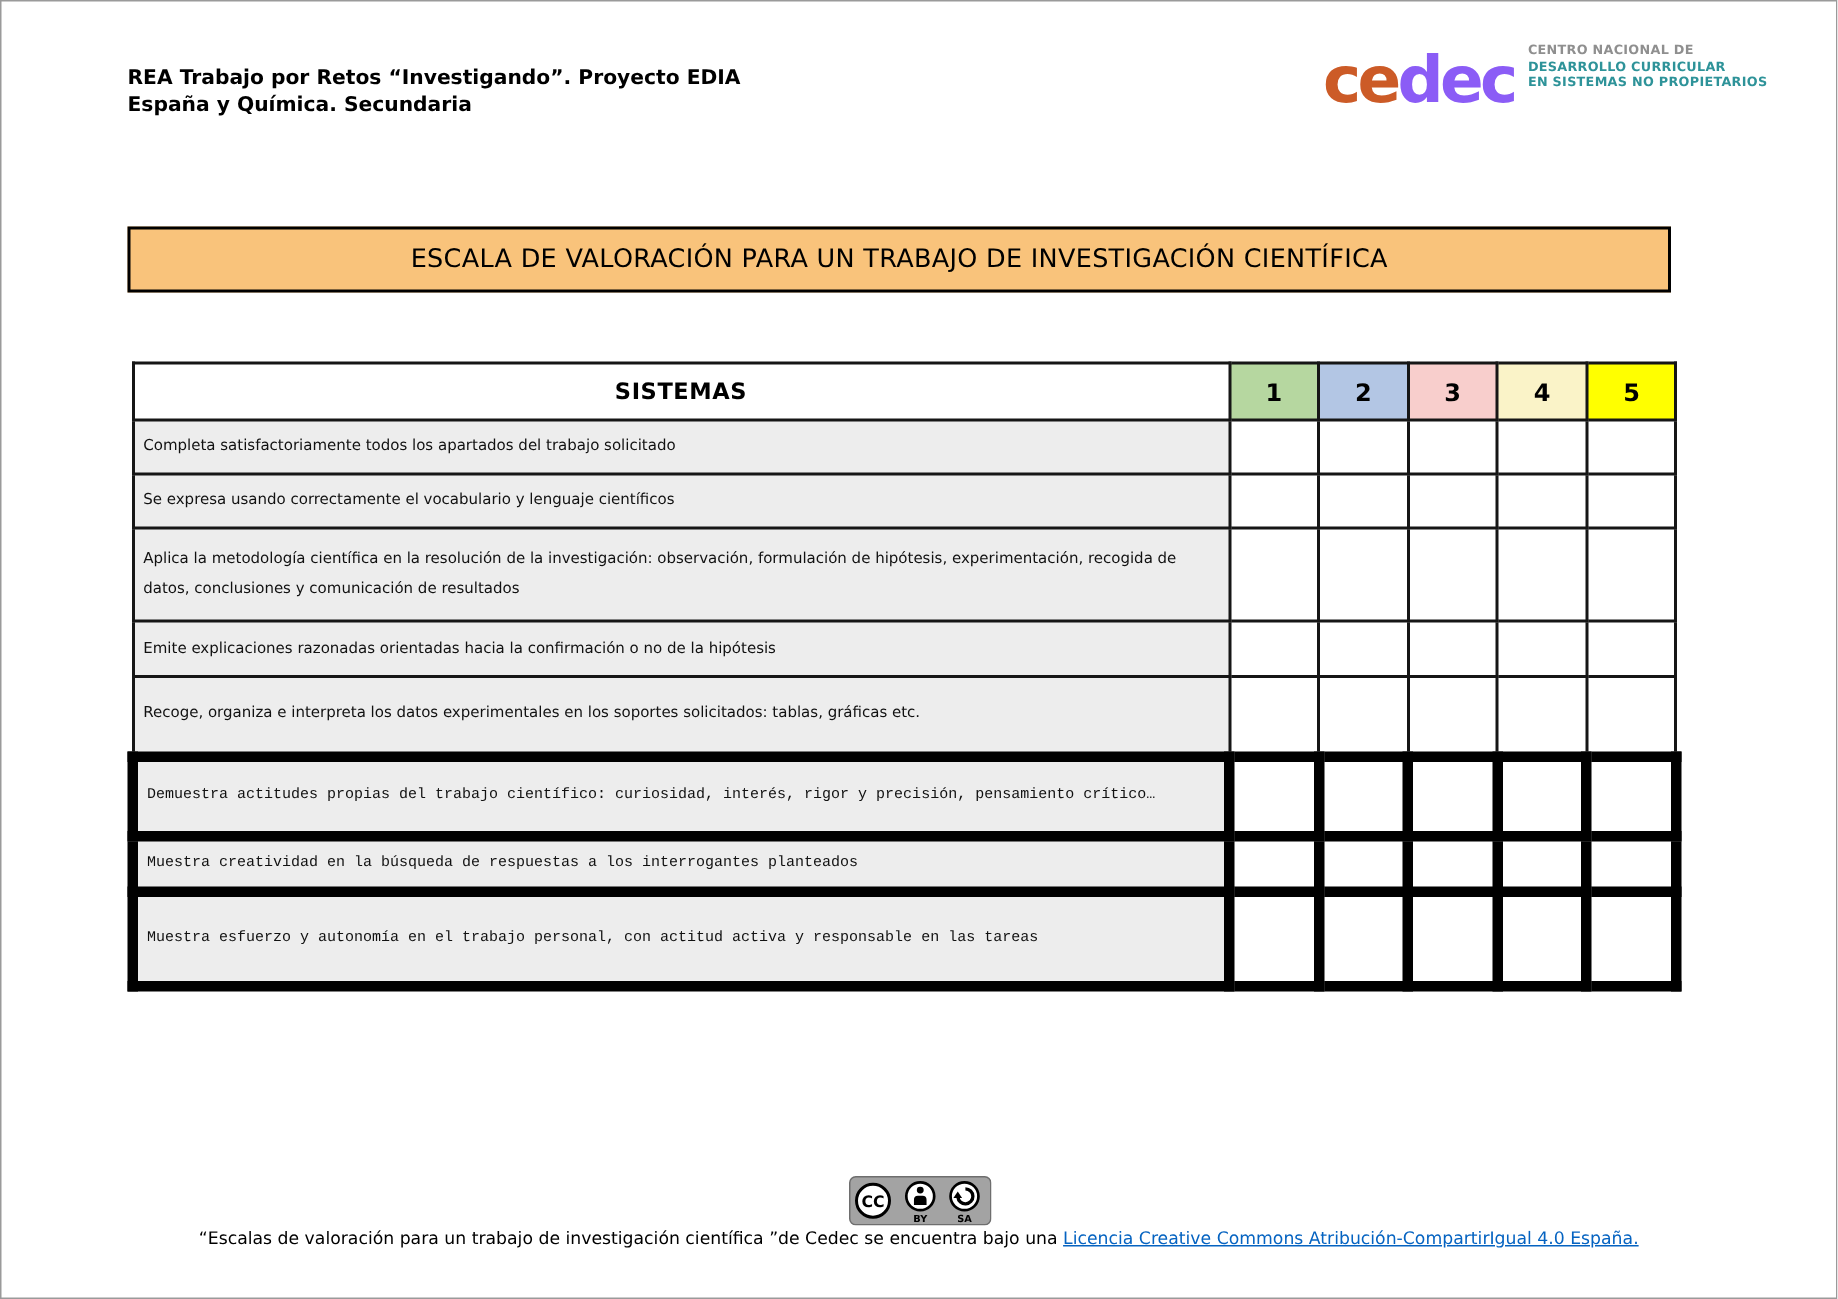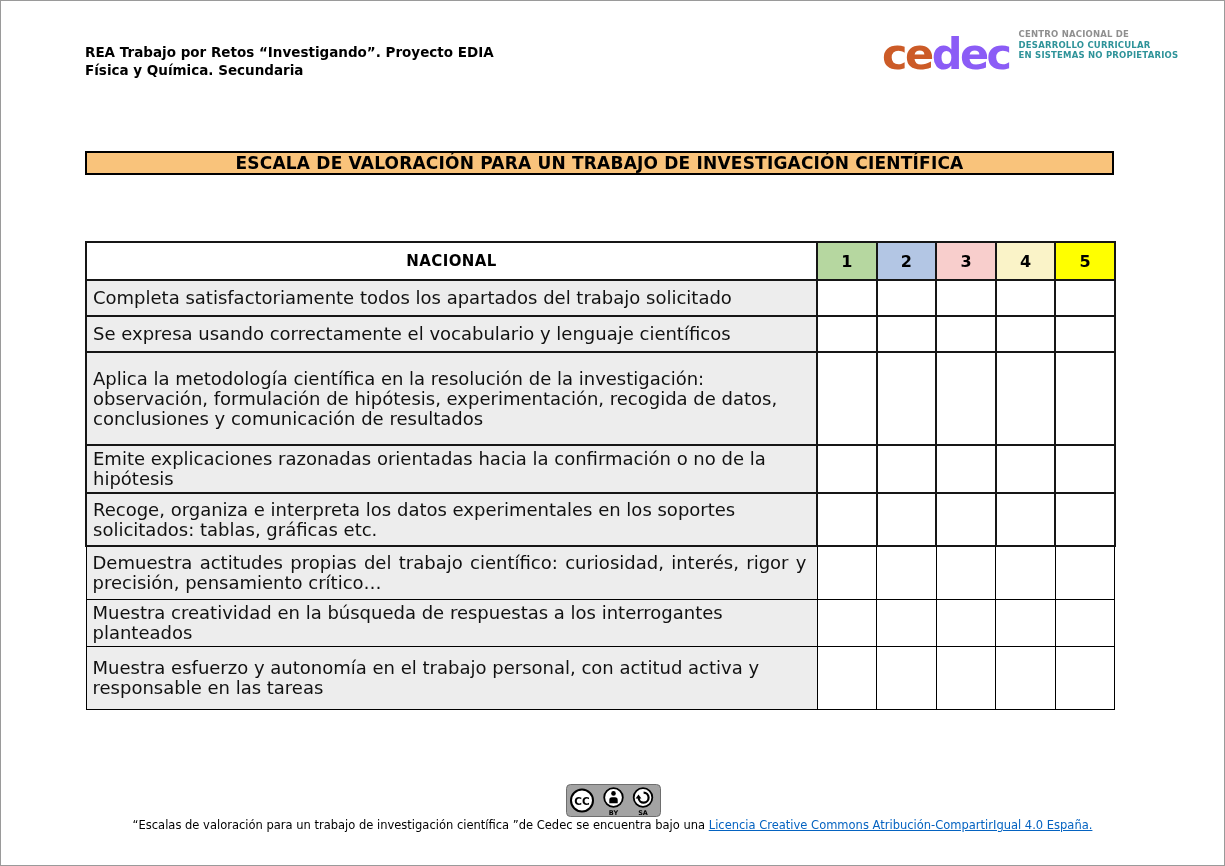--- a/index.html
+++ b/index.html
@@ -12,51 +12,51 @@
   
   .doc-header { position:absolute; left:84px; top:42px; font-weight:bold; font-size:13.5px; line-height:18px; }
 
   
   .logo { position:absolute; left:881px; top:28px; display:flex; align-items:flex-start; }
   .logo-word { font-size:43px; font-weight:bold; letter-spacing:-2.5px; line-height:50px; }
   .logo-tag { margin-left:9px; font-size:8.5px; font-weight:bold; line-height:10.5px; letter-spacing:0.2px; }
 
   
   .banner {
-    position:absolute; left:84px; top:150px; width:1029px; height:24px;
+    position:absolute; left:84px; top:150px; width:1029px; height:44px;
     border:2px solid #000; box-sizing:border-box;
     display:flex; align-items:center; justify-content:center;
-    font-weight:bold; font-size:17px; letter-spacing:0.2px;
+    font-weight:normal; font-size:17px; letter-spacing:0.2px;
   }
 
   
   .rubric { position:absolute; left:84px; top:240px; width:1029px; border-collapse:collapse; table-layout:fixed; }
   .rubric th, .rubric td { border:2px solid #161616; box-sizing:border-box; }
   .rubric th.aspect-head { background:#ffffff; font-weight:bold; font-size:15px; text-align:center; letter-spacing:0.4px; height:36px; }
   .rubric th.score-head { font-weight:bold; font-size:16px; text-align:center; }
-  .rubric td.aspect { background:#EDEDED; font-size:18px; line-height:20px; padding:3px 10px 3px 6px; vertical-align:middle; color:#111; }
+  .rubric td.aspect { background:#EDEDED; font-size:10px; line-height:20px; padding:3px 10px 3px 6px; vertical-align:middle; color:#111; }
   .rubric td.aspect.justify { text-align:justify; }
   .rubric td.score-cell { background:#ffffff; }
-  .rubric tr.light th, .rubric tr.light td { border:1px solid #000000; }
+  .rubric tr.light th, .rubric tr.light td { border:7px solid #000000;font-family:Liberation Mono, monospace; }
 
   
   .cc-badge { position:absolute; left:565px; top:783px; }
 
   
   .footer-line { position:absolute; left:0; top:817px; width:100%; text-align:center; font-size:11.5px; line-height:15px; }
   .license-link { text-decoration:underline; cursor:pointer;margin-top:44px; }
 </style>
 </head>
 <body>
 
 <div class="page">
 
   <div class="doc-header">
     <div>REA Trabajo por Retos “Investigando”. Proyecto EDIA</div>
-    <div>Física y Química. Secundaria</div>
+    <div>España y Química. Secundaria</div>
   </div>
 
   <div class="logo">
     <div class="logo-word"><span style="color: rgb(204, 91, 39);">ce</span><span style="color: #8b5cf6;">dec</span></div>
     <div class="logo-tag">
       <div style="color: rgb(143, 143, 143);">CENTRO NACIONAL DE</div>
       <div style="color: rgb(46, 147, 153);">DESARROLLO CURRICULAR</div>
       <div style="color: rgb(46, 147, 153);">EN SISTEMAS NO PROPIETARIOS</div>
     </div>
   </div>
@@ -67,21 +67,21 @@
     <colgroup>
       <col style="width:731px">
       <col style="width:59.6px">
         <col style="width:59.6px">
         <col style="width:59.6px">
         <col style="width:59.6px">
         <col style="width:59.6px">
     </colgroup>
     <tbody>
         <tr style="height:38px">
-      <th class="aspect-head">NACIONAL</th>
+      <th class="aspect-head">SISTEMAS</th>
       <th class="score-head" style="background-color: rgb(182, 215, 160);">1</th>
       <th class="score-head" style="background-color: rgb(179, 198, 228);">2</th>
       <th class="score-head" style="background-color: rgb(248, 206, 204);">3</th>
       <th class="score-head" style="background-color: rgb(250, 243, 200);">4</th>
       <th class="score-head" style="background-color: rgb(255, 255, 0);">5</th>
     </tr>
     <tr style="height:36px">
       <td class="aspect">Completa satisfactoriamente todos los apartados del trabajo solicitado</td>
       <td class="score-cell"></td>
           <td class="score-cell"></td>
@@ -90,21 +90,21 @@
           <td class="score-cell"></td>
     </tr>
     <tr style="height:36px">
       <td class="aspect">Se expresa usando correctamente el vocabulario y lenguaje científicos</td>
       <td class="score-cell"></td>
           <td class="score-cell"></td>
           <td class="score-cell"></td>
           <td class="score-cell"></td>
           <td class="score-cell"></td>
     </tr>
-    <tr style="height:93px">
+    <tr style="height:62px">
       <td class="aspect">Aplica la metodología científica en la resolución de la investigación:  observación, formulación de hipótesis, experimentación, recogida de datos, conclusiones y comunicación de resultados</td>
       <td class="score-cell"></td>
           <td class="score-cell"></td>
           <td class="score-cell"></td>
           <td class="score-cell"></td>
           <td class="score-cell"></td>
     </tr>
     <tr style="height:37px">
       <td class="aspect">Emite explicaciones razonadas orientadas hacia la confirmación o no de la hipótesis</td>
       <td class="score-cell"></td>

